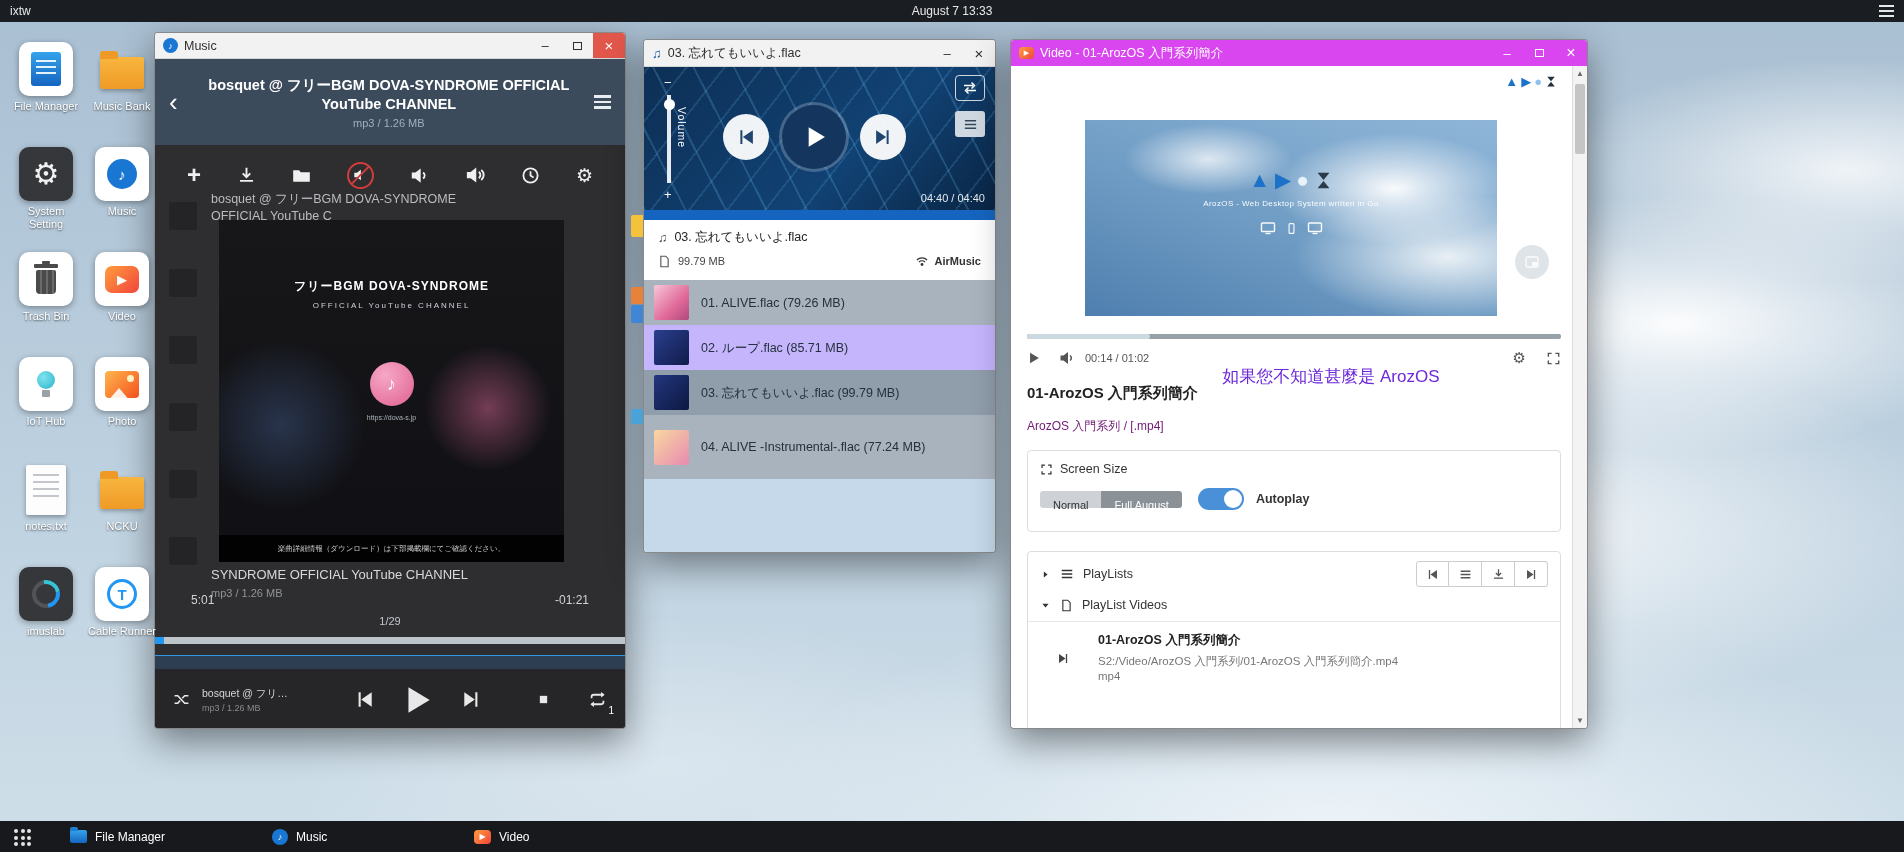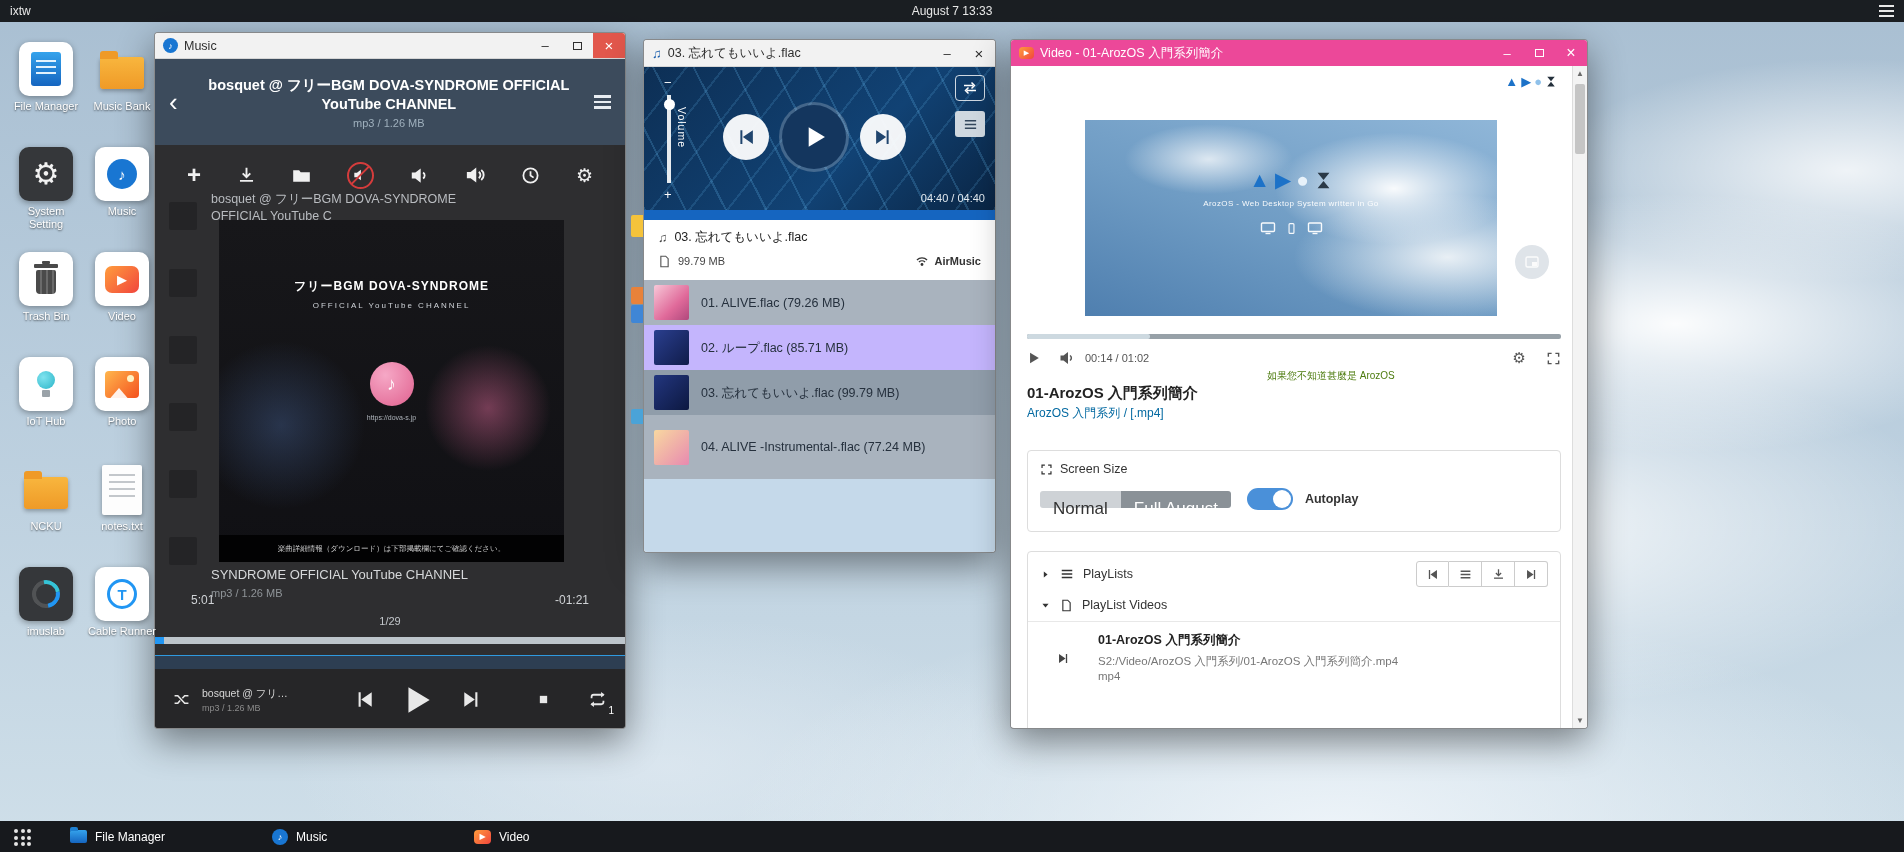--- a/index.html
+++ b/index.html
@@ -64,21 +64,21 @@
   .spinner { width:28px; height:28px; border-radius:50%; border:4px solid rgba(255,255,255,.14);
              border-top-color:#35c3d6; border-right-color:#2196f3; transform:rotate(35deg); }
   .cable-ring { width:30px; height:30px; border-radius:50%; border:3px solid #2196f3; display:flex; align-items:center; justify-content:center;
                 color:#2196f3; font-size:15px; font-weight:bold; }
 
   
   .win { position:absolute; background:#fff; border:1px solid rgba(55,58,62,.6); border-radius:4px; overflow:hidden;
          box-shadow:0 12px 36px rgba(0,0,0,.45); }
   .titlebar { height:26px; display:flex; align-items:center; padding:0 0 0 8px; font-size:12.5px; color:#2e2e2e; }
   .titlebar.light { background:#f2f2f2; border-bottom:1px solid #d6d6d6; }
-  .titlebar.blue { background:#ec4899; color:#fff; }
+  .titlebar.blue { background:#d946ef; color:#fff; }
   .tb-title { margin-left:6px; white-space:nowrap; overflow:hidden; text-overflow:ellipsis; }
   .tb-ctrls { margin-left:auto; height:100%; display:flex; align-items:stretch; }
   .tb-btn { width:32px; display:flex; align-items:center; justify-content:center; font-size:13px; cursor:pointer; }
   .tb-btn .boxglyph { width:9px; height:8px; border:1.5px solid currentColor; display:block; }
   .tb-btn.close-red { background:#e2574c; color:#fff; font-size:15px; }
   .mini-note { width:15px; height:15px; border-radius:50%; background:#1976d2; color:#fff; font-size:9px;
                display:flex; align-items:center; justify-content:center; flex:none; }
 
   
   .w1 { left:154px; top:32px; width:472px; height:697px; }
@@ -192,30 +192,30 @@
   .w3-ov-logo { display:flex; align-items:center; gap:5px; font-size:21px; }
   .w3-ov-logo .tri,.w3-ov-logo .ply { color:#1c72c8; } .w3-ov-logo .cir { color:#e8f2fa; }
   .w3-ov-cap { margin-top:7px; color:rgba(255,255,255,.95); font-size:8px; letter-spacing:.4px; }
   .w3-devices { margin-top:12px; display:flex; align-items:flex-end; gap:9px; color:#fff; opacity:.95; }
   .w3-pip { position:absolute; left:504px; top:179px; width:34px; height:34px; border-radius:50%; background:#dfe4e9;
             display:flex; align-items:center; justify-content:center; color:#fbfbfb; cursor:pointer; }
   .w3-progress { position:absolute; left:16px; top:268px; right:26px; height:5px; background:#97a1a8; border-radius:2px; cursor:pointer; }
   .w3-progress .played { position:absolute; left:0; top:0; bottom:0; width:23%; background:#cdd9e0; border-radius:2px; }
   .w3-controls { position:absolute; left:16px; top:280px; right:26px; height:24px; display:flex; align-items:center; color:#555; }
   .w3-controls .time { font-size:11px; margin-left:10px; color:#555; }
-  .w3-controls .cap { flex:1; text-align:center; color:#4d7c0f; font-size:10px;margin-top:36px; }
+  .w3-controls .cap { flex:1; text-align:center; color:#6d28d9; font-size:17px;margin-top:36px; }
   .w3-controls .gear { font-size:15px; margin-right:20px; cursor:pointer; }
   .w3-titleblk { position:absolute; left:16px; top:318px; right:26px; }
   .w3-titleblk h1 { font-size:15px; color:#222; font-weight:bold; }
-  .w3-titleblk .meta { margin-top:2px; font-size:12px; color:#0369a1; }
+  .w3-titleblk .meta { margin-top:15px; font-size:12px; color:#701a75; }
   .panel { position:absolute; left:16px; right:26px; border:1px solid #ddd; border-radius:4px; background:#fff; }
   .p1 { top:384px; height:82px; padding:11px 12px; }
   .p1 .hd { display:flex; align-items:center; gap:7px; color:#333; font-size:12.5px; }
   .p1 .row { margin-top:12px; display:flex; align-items:center; }
-  .btn { height:17px; padding:8px 13px; font-size:17px; border:none; cursor:pointer; font-family:inherit; }
+  .btn { height:17px; padding:8px 13px; font-size:11px; border:none; cursor:pointer; font-family:inherit; }
   .btn.normal { background:#ced2d6; color:#333; border-radius:3px 0 0 3px; }
   .btn.fullw { background:#8a9197; color:#fff; border-radius:0 3px 3px 0; }
   .toggle { width:46px; height:22px; border-radius:11px; background:#4a90d9; position:relative; margin-left:16px; cursor:pointer; }
   .toggle .knob { position:absolute; right:2px; top:2px; width:18px; height:18px; border-radius:50%; background:#fff; }
   .auto-lbl { margin-left:12px; font-size:12.5px; color:#333; font-weight:bold; }
   .p2 { top:485px; height:230px; }
   .p2-row { display:flex; align-items:center; gap:9px; padding:9px 12px; color:#333; font-size:12.5px; }
   .p2-row .grp { margin-left:auto; display:flex; }
   .grp-btn { width:33px; height:26px; border:1px solid #ccc; background:#fff; display:flex; align-items:center;
              justify-content:center; color:#555; cursor:pointer; }
@@ -386,34 +386,34 @@
     <span class="label">IoT Hub</span>
   </div>
   <div class="desk-item">
     <span class="tile">
         <span class="photo-ic"></span>
       </span>
     <span class="label">Photo</span>
   </div>
   <div class="desk-item">
     <span class="tile bare">
-        <span class="folder"></span>
-      </span>
-    <span class="label">NCKU</span>
-  </div>
-  <div class="desk-item">
-    <span class="tile bare">
         <span class="paper">
           <i></i>
           <i></i>
           <i></i>
           <i></i>
         </span>
       </span>
     <span class="label">notes.txt</span>
+  </div>
+  <div class="desk-item">
+    <span class="tile bare">
+        <span class="folder"></span>
+      </span>
+    <span class="label">NCKU</span>
   </div>
   <div class="desk-item">
     <span class="tile dark">
         <span class="spinner"></span>
       </span>
     <span class="label">imuslab</span>
   </div>
   <div class="desk-item">
     <span class="tile">
         <span class="cable-ring">T</span>

